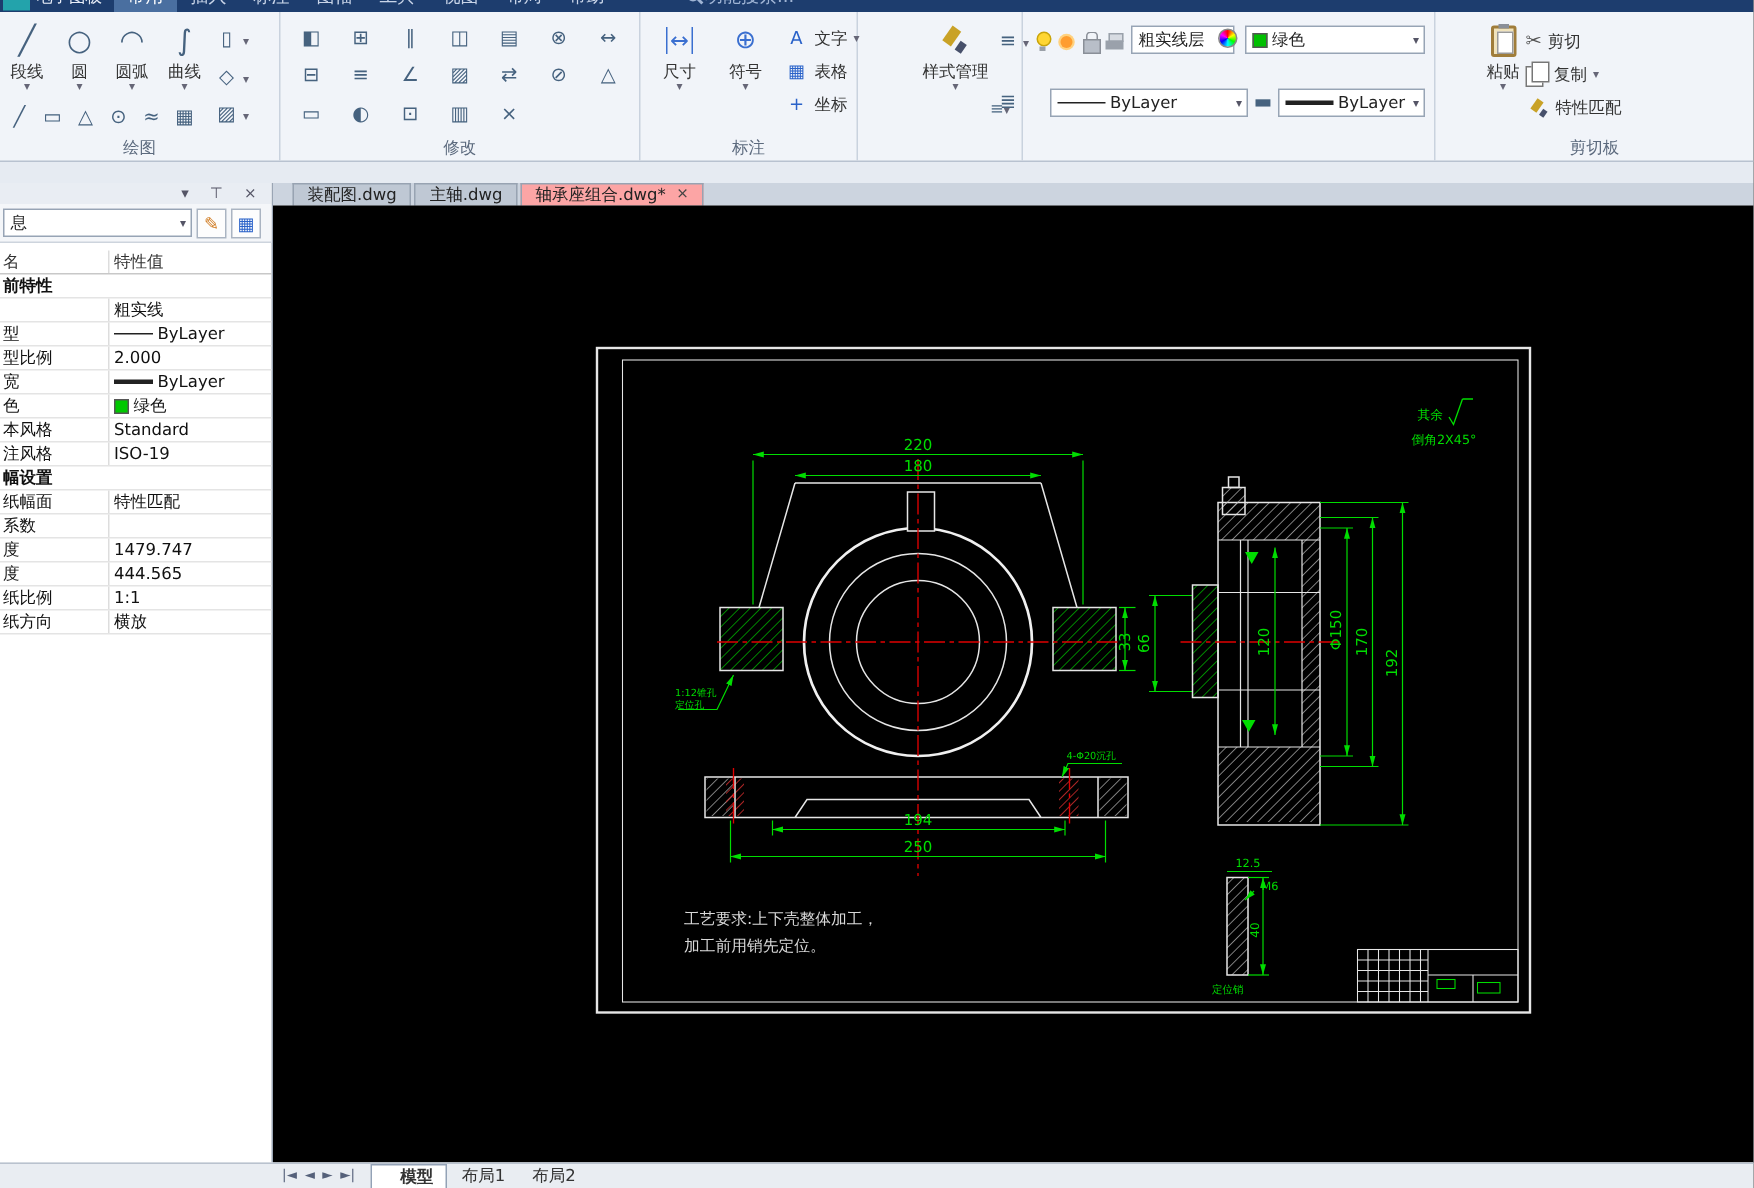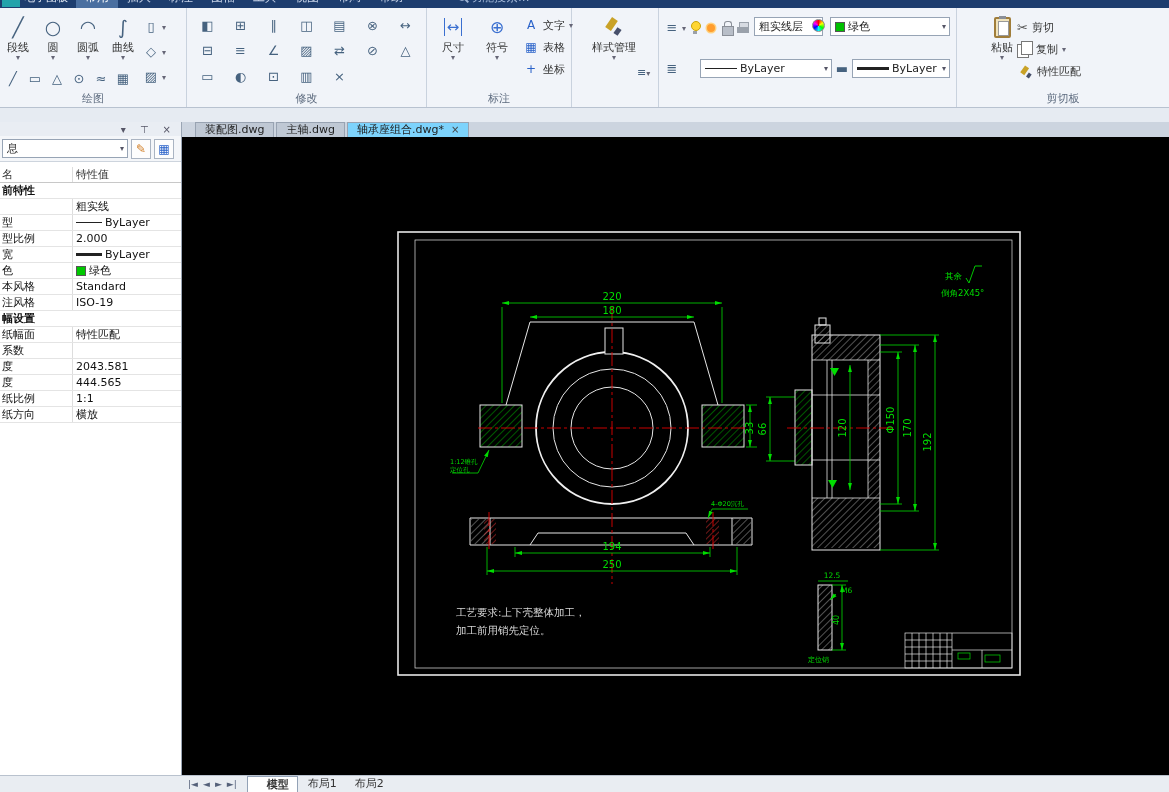--- a/index.html
+++ b/index.html
@@ -86,21 +86,21 @@
   .pcell-l { width:73px; border-right:1px solid #ddd; padding-left:2px; overflow:hidden; white-space:nowrap; }
   .pcell-v { flex:1; padding-left:3px; overflow:hidden; white-space:nowrap; display:flex; align-items:center; gap:3px; }
   .pcell-full { padding-left:2px; }
   .lineprev { flex:none; width:26px; border-top:1.5px solid #222; }
   .lineprev.thick { border-top-width:3px; }
   .psw { flex:none; width:10px; height:10px; background:#00c800; border:1px solid #555; }
 
   
   .doctabs { position:absolute; left:182px; top:122px; width:987px; height:15px; background:#ccd4df; display:flex; align-items:flex-end; padding-left:13px; }
   .dtab { height:15px; line-height:14px; font-size:11px; padding:0 9px; background:#bfc8d4; border:1px solid #98a3b2; border-bottom:none; margin-right:2px; color:#222; white-space:nowrap; }
-  .dtab.active { background:#7dd3fc; display:flex; align-items:center; gap:7px; }
+  .dtab.active { background:#fca5a5; display:flex; align-items:center; gap:7px; }
   .dtab .dclose { font-size:10px; color:#444; }
 
   
   .canvas { position:absolute; left:182px; top:137px; width:987px; height:638px; background:#000; }
 
   
   .statusbar { position:absolute; left:0; top:775px; width:1169px; height:17px; background:#e9edf2; border-top:1px solid #b9c2ce; display:flex; align-items:center; font-size:11px; color:#333; }
   .sb-spacer { width:188px; flex:none; }
   .sb-nav { display:flex; gap:5px; color:#55617a; font-size:9px; margin-right:10px; }
   .sb-tabs { display:flex; gap:2px; }
@@ -242,21 +242,21 @@
             <span>表格</span>
           </span>
         <span class="scitem">
             <span class="scicon">+</span>
             <span>坐标</span>
           </span>
       </div>
       <div class="rlabel">标注</div>
     </div>
 
-    <div class="rgroup" style="left:569px;width:90px;">
+    <div class="rgroup" style="left:592px;width:90px;">
       <div class="bigbtn" style="left:16px;width:58px;">
         <div class="icon-area">
             <span class="ic-brush"></span>
           </div>
         <div class="blabel">样式管理</div>
         <div class="barrow">▾</div>
       </div>
       <div class="corner-tools" style="left:68px;top:58px;">≡<span class="mini-arrow">▾</span></div>
     </div>
 
@@ -387,21 +387,21 @@
       <div class="prow">
         <div class="pcell-l">纸幅面</div>
         <div class="pcell-v">特性匹配</div>
       </div>
       <div class="prow">
         <div class="pcell-l">系数</div>
         <div class="pcell-v"></div>
       </div>
       <div class="prow">
         <div class="pcell-l">度</div>
-        <div class="pcell-v">2043.581</div>
+        <div class="pcell-v">1479.747</div>
       </div>
       <div class="prow">
         <div class="pcell-l">度</div>
         <div class="pcell-v">444.565</div>
       </div>
       <div class="prow">
         <div class="pcell-l">纸比例</div>
         <div class="pcell-v">1:1</div>
       </div>
       <div class="prow">

